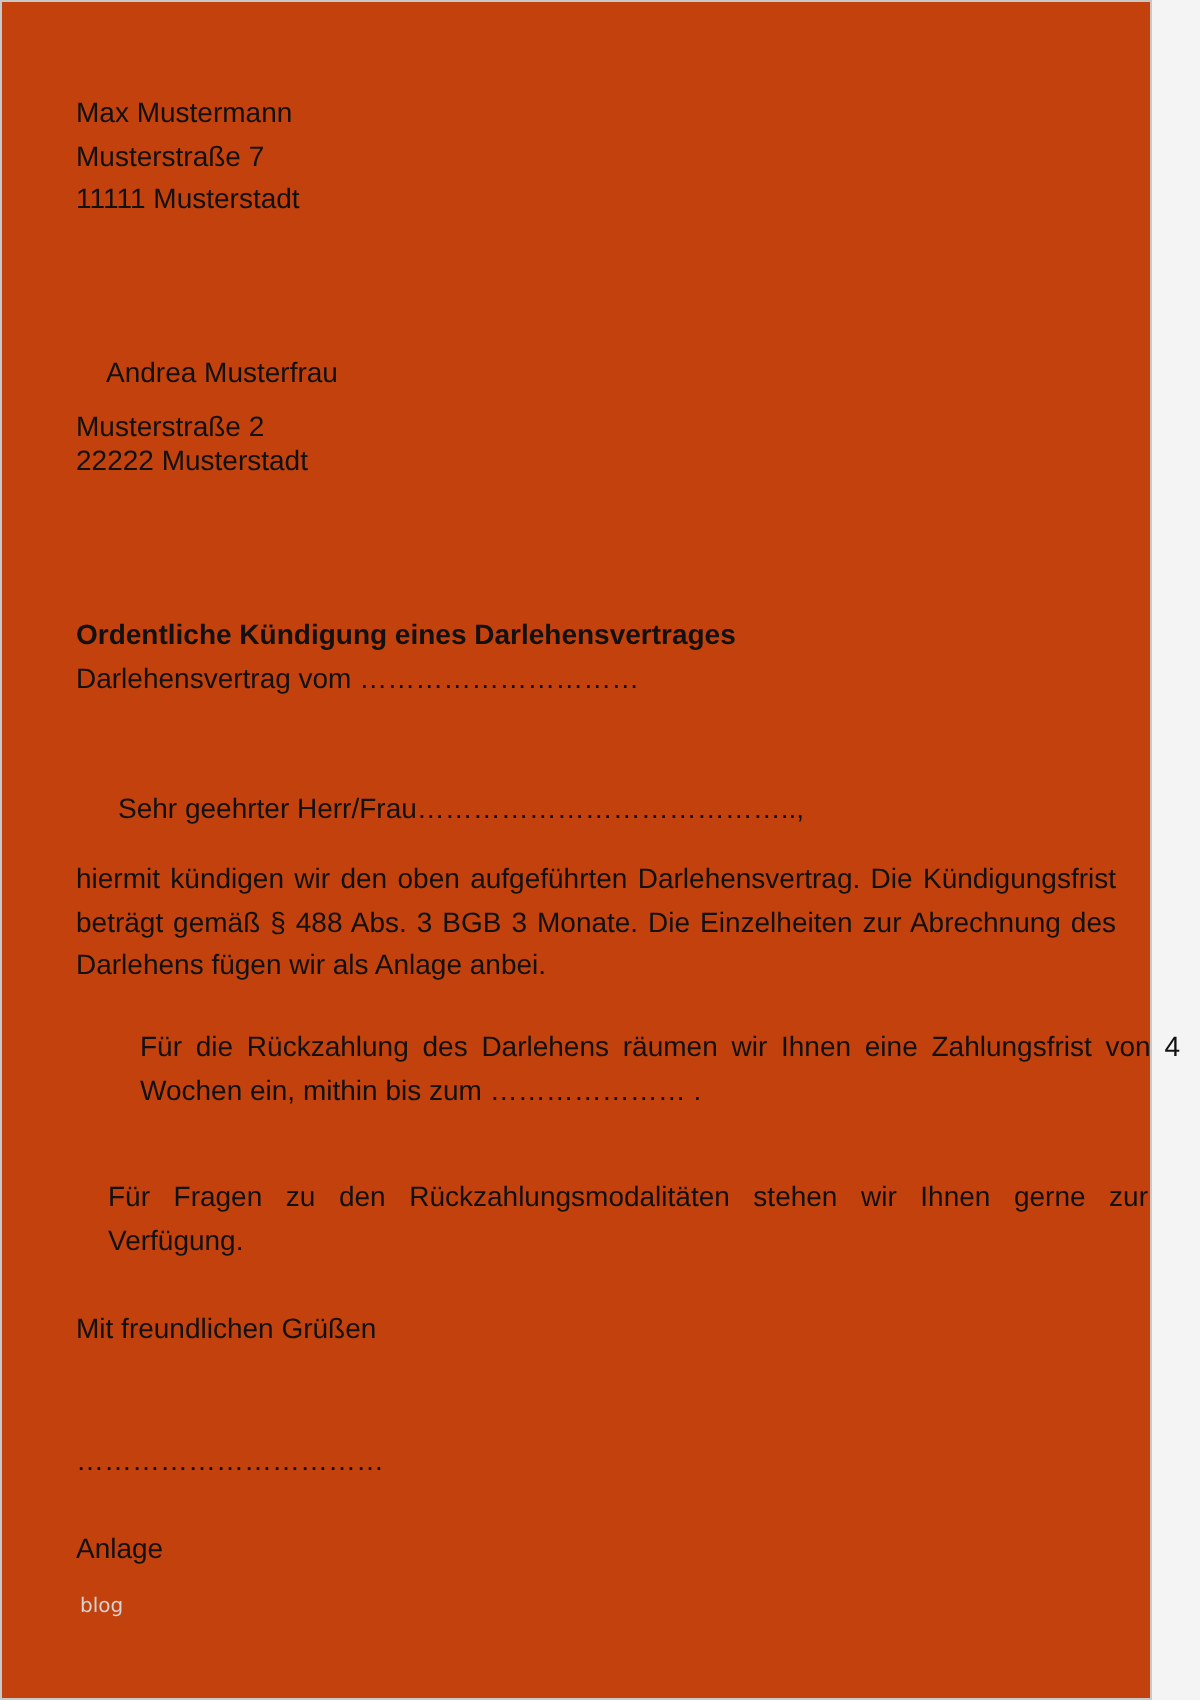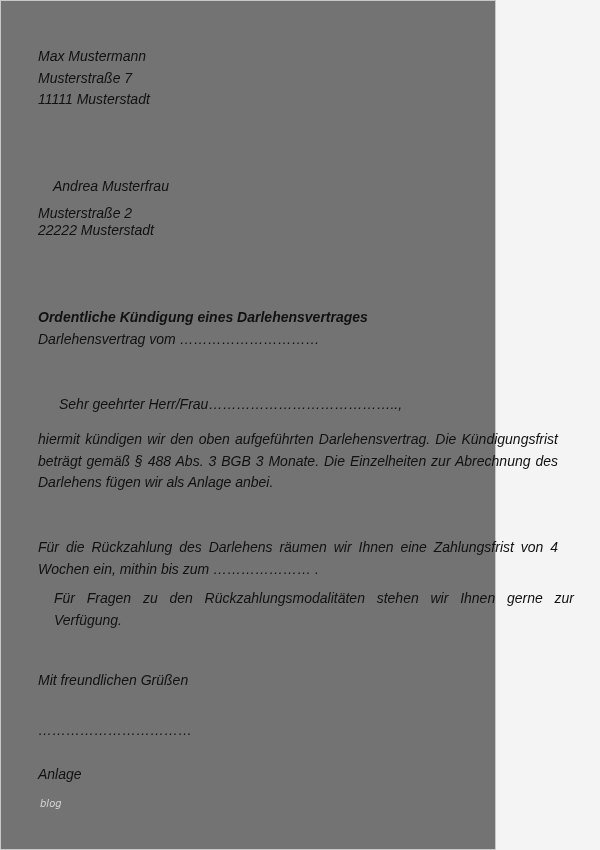--- a/index.html
+++ b/index.html
@@ -6,28 +6,27 @@
       margin: 0;
       padding: 0;
       width: 600px;
       height: 850px;
       overflow: hidden;
       background: #f4f4f4;
     }
     .page {
       position: relative;
       box-sizing: border-box;
-      width: 496px;
+      width: 576px;
       height: 850px;
-      background: #737373;
+      background: #c2410c;
       border: 1px solid #c8c8c8;
       font-family: "Liberation Sans", sans-serif;
       font-size: 14px;
       color: #111111;
-      font-style: italic;
     }
     .line {
       position: absolute;
       left: 37px;
       white-space: nowrap;
       line-height: 16px;
     }
     .bold { font-weight: bold; }
     .para {
       position: absolute;
@@ -65,25 +64,25 @@
 
   <div>
     <div class="line bold" style="top:308px;">Ordentliche Kündigung eines Darlehensvertrages</div>
     <div class="line" style="top:330px;">Darlehensvertrag vom …………………………</div>
   </div>
 
   <div class="line" style="top:395px;margin-left:21px;">Sehr geehrter Herr/Frau…………………………………..,</div>
 
   <div class="para" style="top:428px;">hiermit kündigen wir den oben aufgeführten Darlehensvertrag. Die Kündigungsfrist beträgt gemäß § 488 Abs. 3 BGB 3 Monate. Die Einzelheiten zur Abrechnung des Darlehens fügen wir als Anlage anbei.</div>
 
-  <div class="para" style="top:536px;">Für die Rückzahlung des Darlehens räumen wir Ihnen eine Zahlungsfrist von 4 Wochen ein, mithin bis zum ………………… .</div>
+  <div class="para" style="top:512px;margin-left:32px;">Für die Rückzahlung des Darlehens räumen wir Ihnen eine Zahlungsfrist von 4 Wochen ein, mithin bis zum ………………… .</div>
 
   <div class="para" style="top:587px;margin-left:16px;">Für  Fragen zu den Rückzahlungsmodalitäten stehen wir Ihnen gerne zur Verfügung.</div>
 
-  <div class="line" style="top:671px;">Mit freundlichen Grüßen</div>
+  <div class="line" style="top:655px;">Mit freundlichen Grüßen</div>
 
   <div class="line" style="top:721px;">……………………………</div>
 
   <div class="line" style="top:765px;">Anlage</div>
 
   <div class="watermark">blog</div>
 
 </div>
 
 </body></html>

